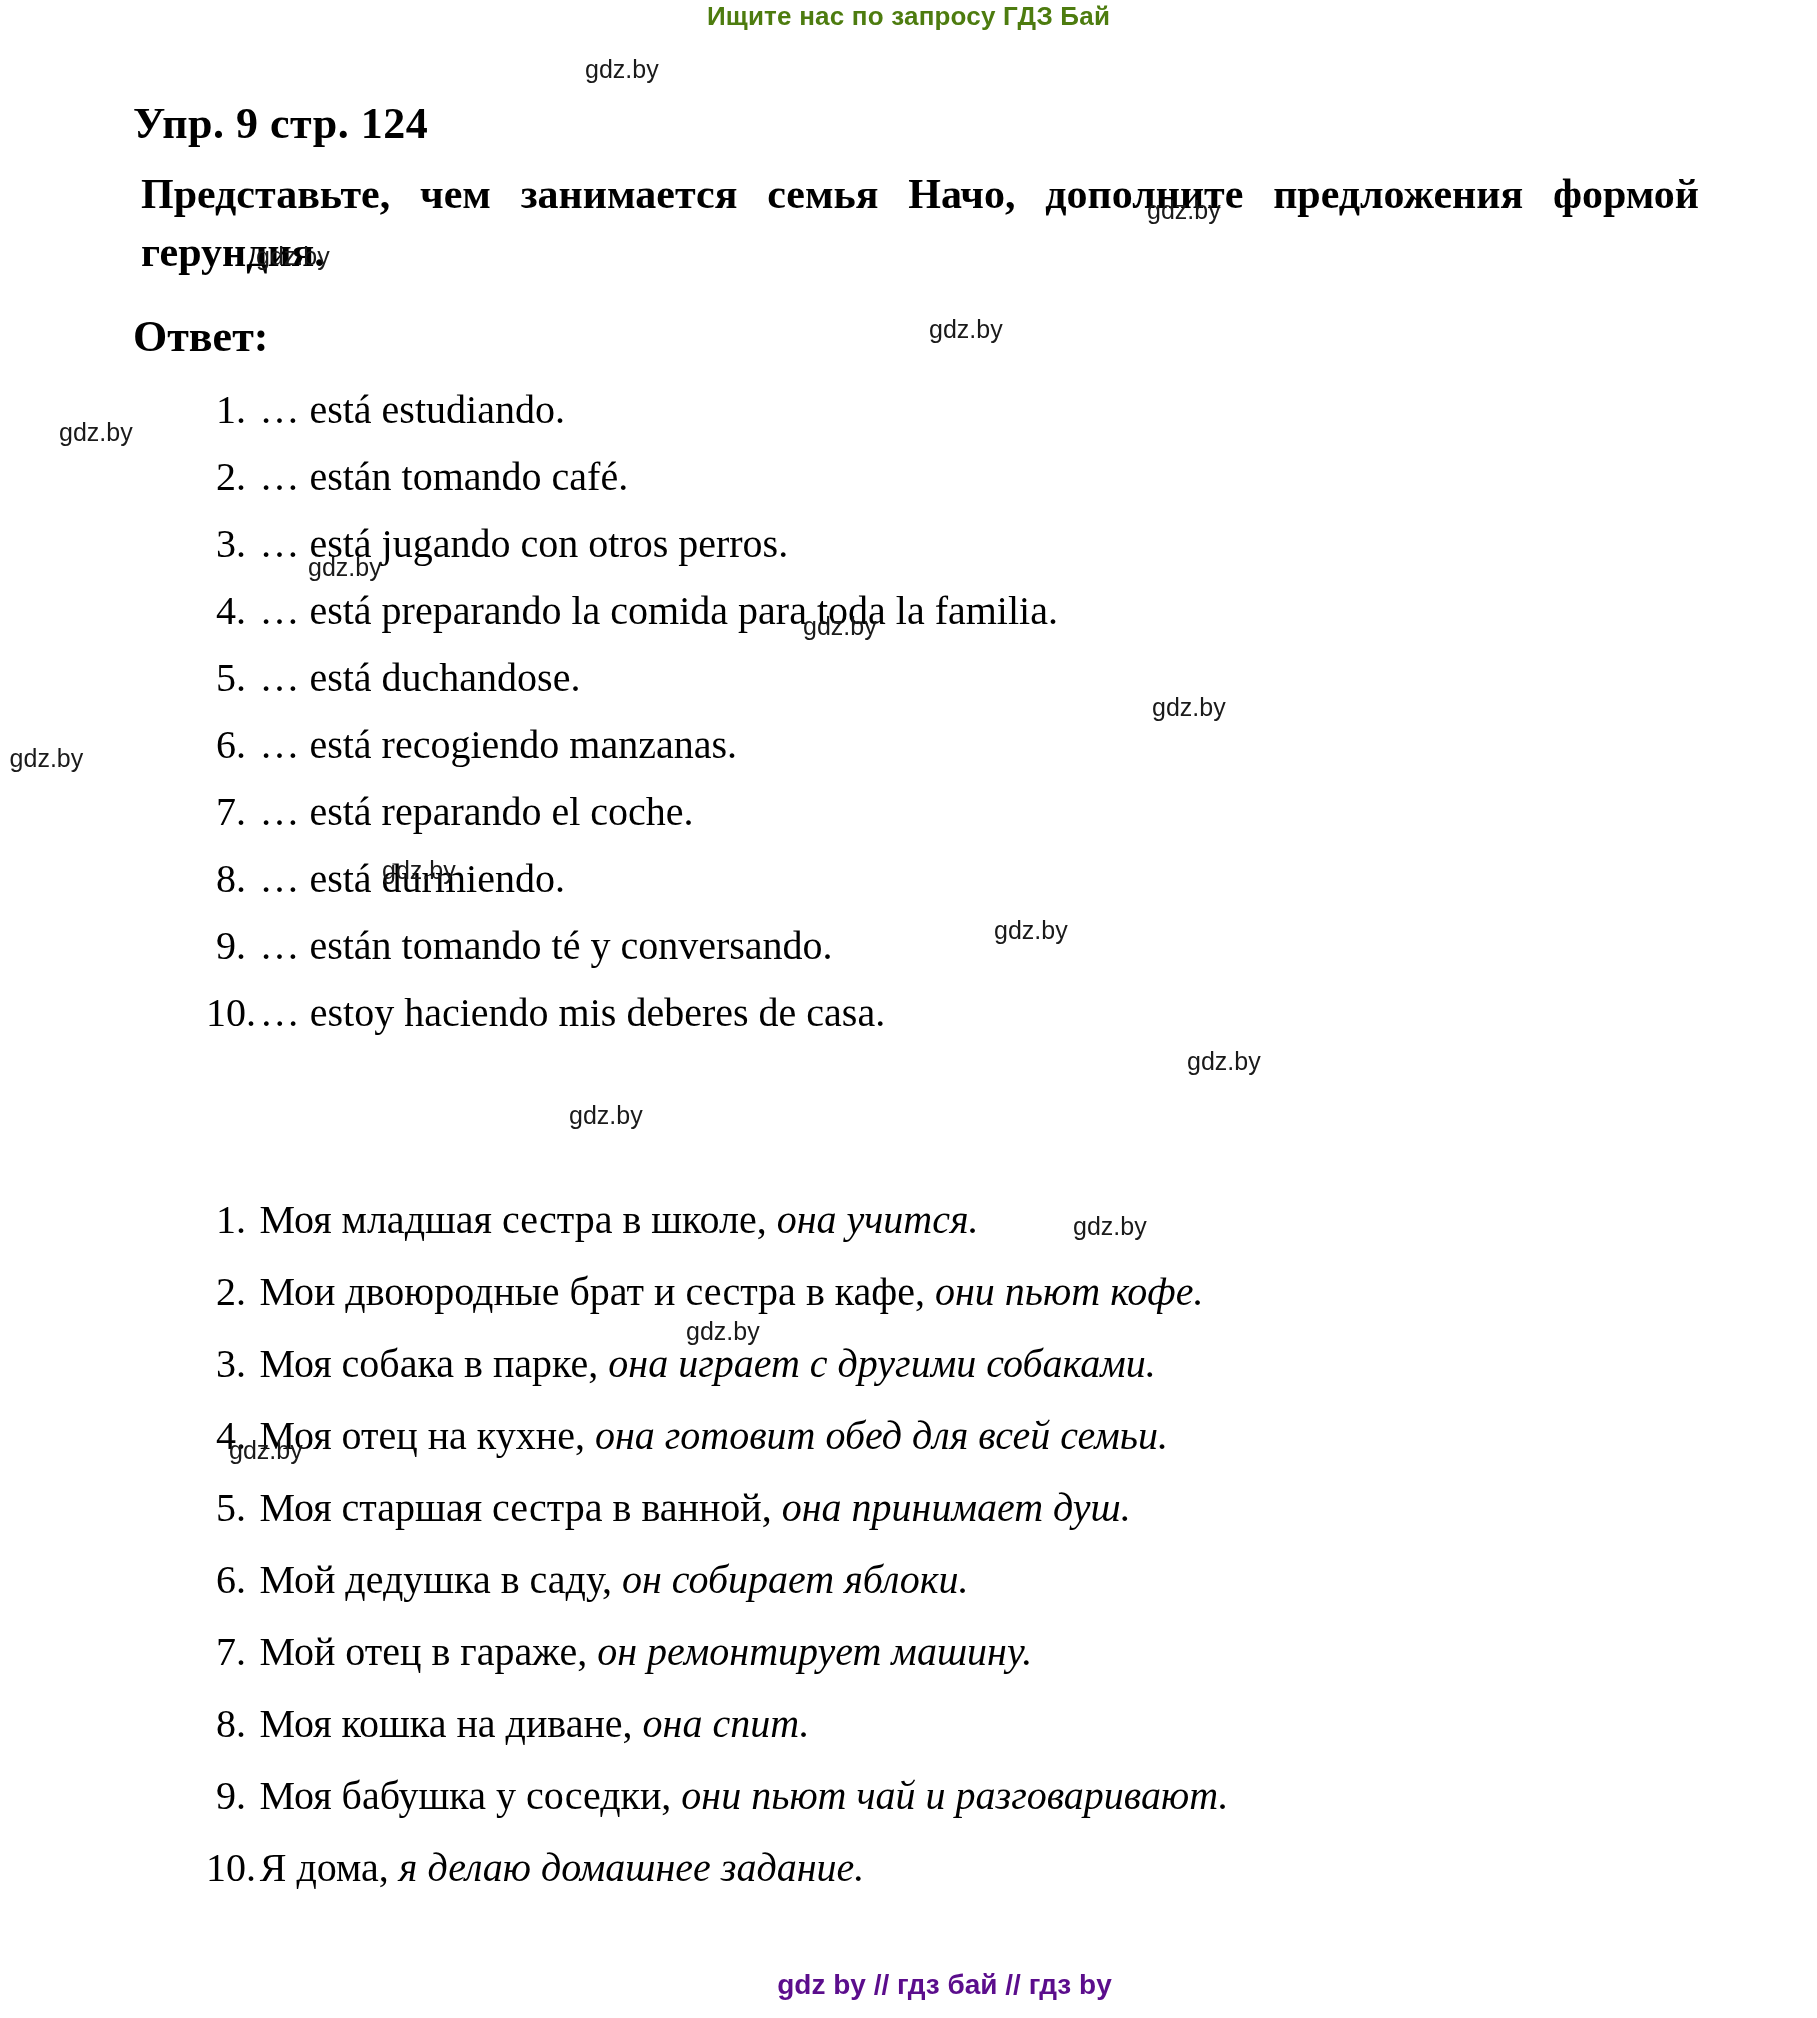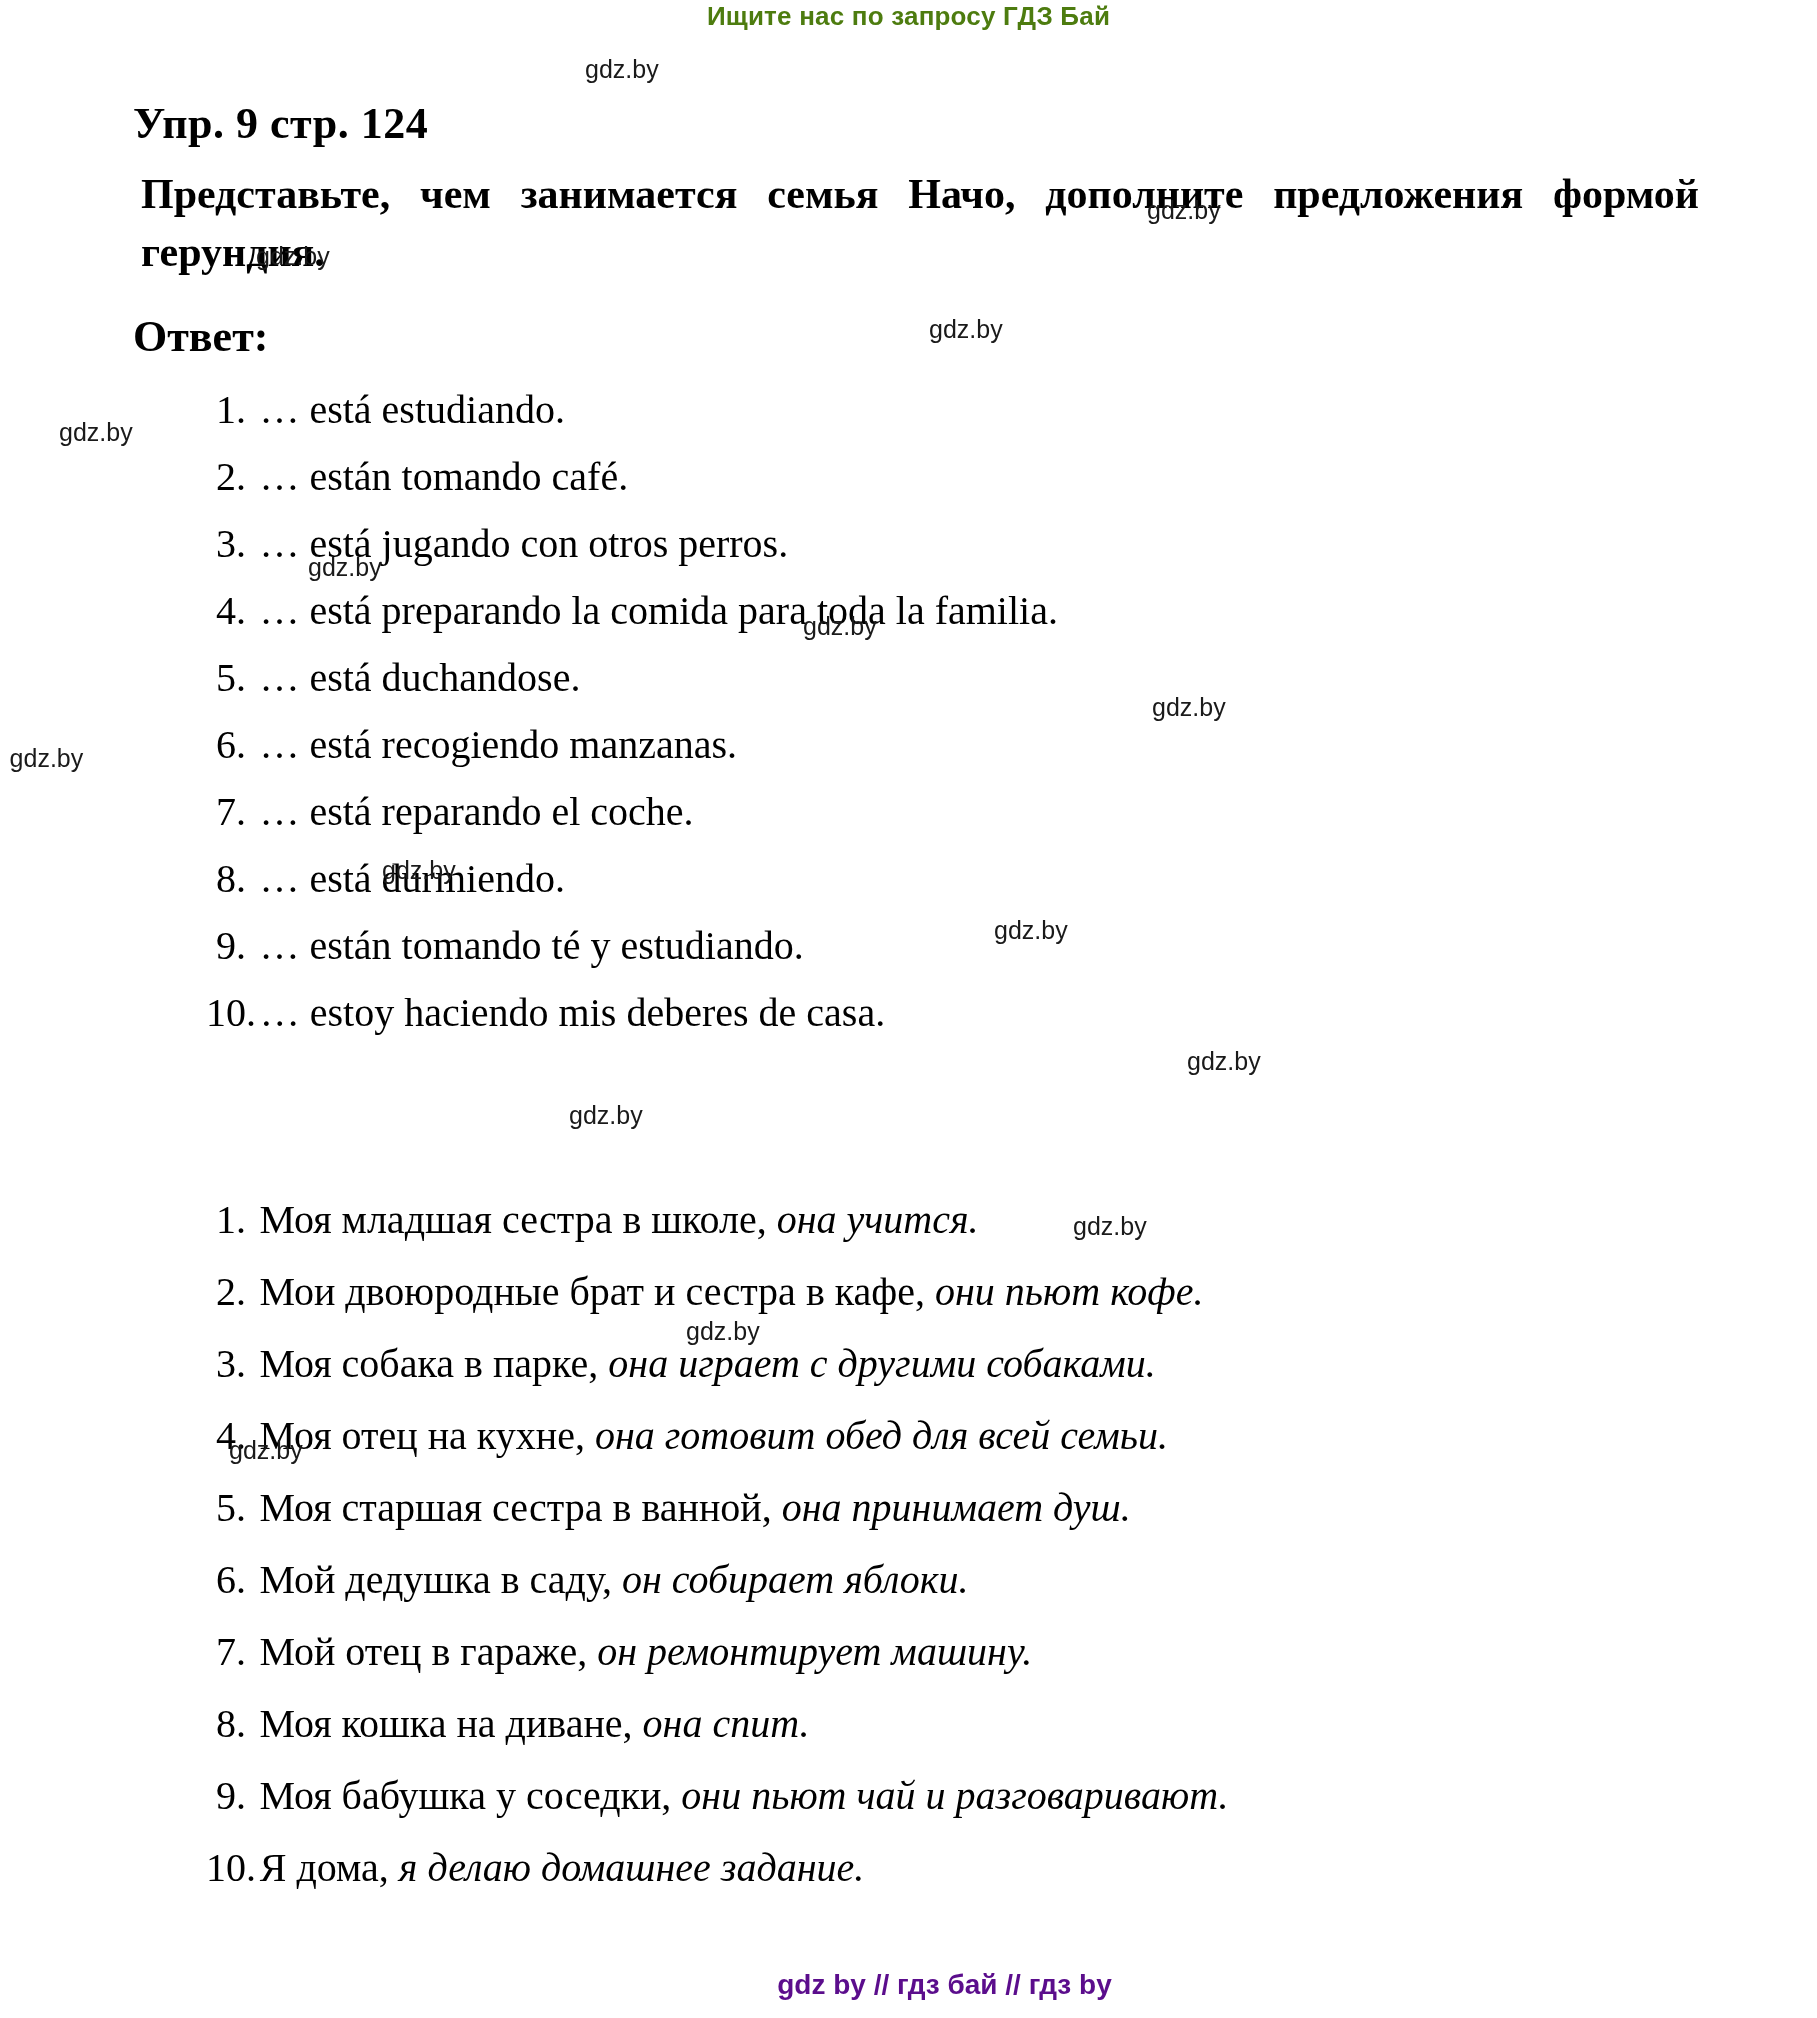--- a/index.html
+++ b/index.html
@@ -193,21 +193,21 @@
 
     <ol class="num-list" id="spanish-list">
         <li><span class="li-num">1.</span><span class="li-text">…  está estudiando.</span></li>
         <li><span class="li-num">2.</span><span class="li-text">… están tomando café.</span></li>
         <li><span class="li-num">3.</span><span class="li-text">… está jugando con otros perros.</span></li>
         <li><span class="li-num">4.</span><span class="li-text">… está preparando la comida para toda la familia.</span></li>
         <li><span class="li-num">5.</span><span class="li-text">… está duchandose.</span></li>
         <li><span class="li-num">6.</span><span class="li-text">… está recogiendo manzanas.</span></li>
         <li><span class="li-num">7.</span><span class="li-text">…  está reparando el coche.</span></li>
         <li><span class="li-num">8.</span><span class="li-text">… está durmiendo.</span></li>
-        <li><span class="li-num">9.</span><span class="li-text">… están tomando té y estudiando.</span></li>
+        <li><span class="li-num">9.</span><span class="li-text">… están tomando té y conversando.</span></li>
         <li><span class="li-num" style="width: 69px; margin-right: 3.8px;">10.</span><span class="li-text">… estoy haciendo mis deberes de casa.</span></li>
       </ol>
 
     <ol class="num-list" id="russian-list">
         <li><span class="li-num">1.</span><span class="li-text"><span>Моя младшая сестра в школе, </span><span class="ru-italic">она учится.</span></span></li>
         <li><span class="li-num">2.</span><span class="li-text"><span>Мои двоюродные брат и сестра в кафе, </span><span class="ru-italic">они пьют кофе.</span></span></li>
         <li><span class="li-num">3.</span><span class="li-text"><span>Моя собака в парке, </span><span class="ru-italic">она играет с другими собаками.</span></span></li>
         <li><span class="li-num">4.</span><span class="li-text"><span>Моя отец на кухне, </span><span class="ru-italic">она готовит обед для всей семьи.</span></span></li>
         <li><span class="li-num">5.</span><span class="li-text"><span>Моя старшая сестра в ванной, </span><span class="ru-italic">она принимает душ.</span></span></li>
         <li><span class="li-num">6.</span><span class="li-text"><span>Мой дедушка в саду, </span><span class="ru-italic">он собирает яблоки.</span></span></li>

